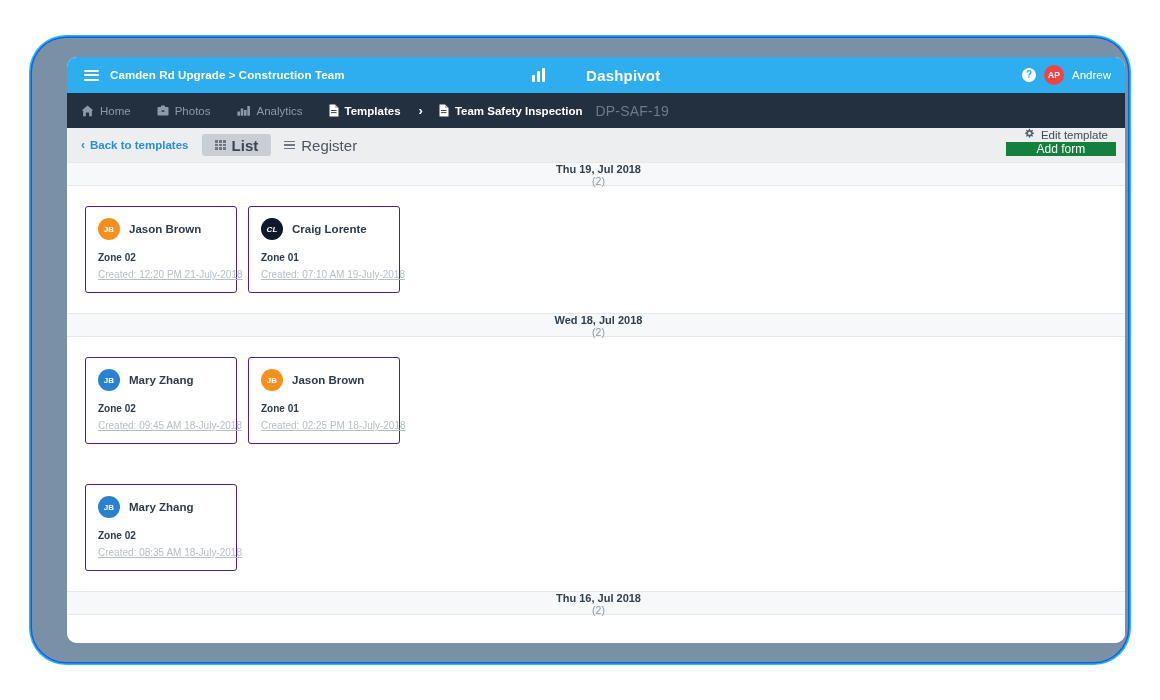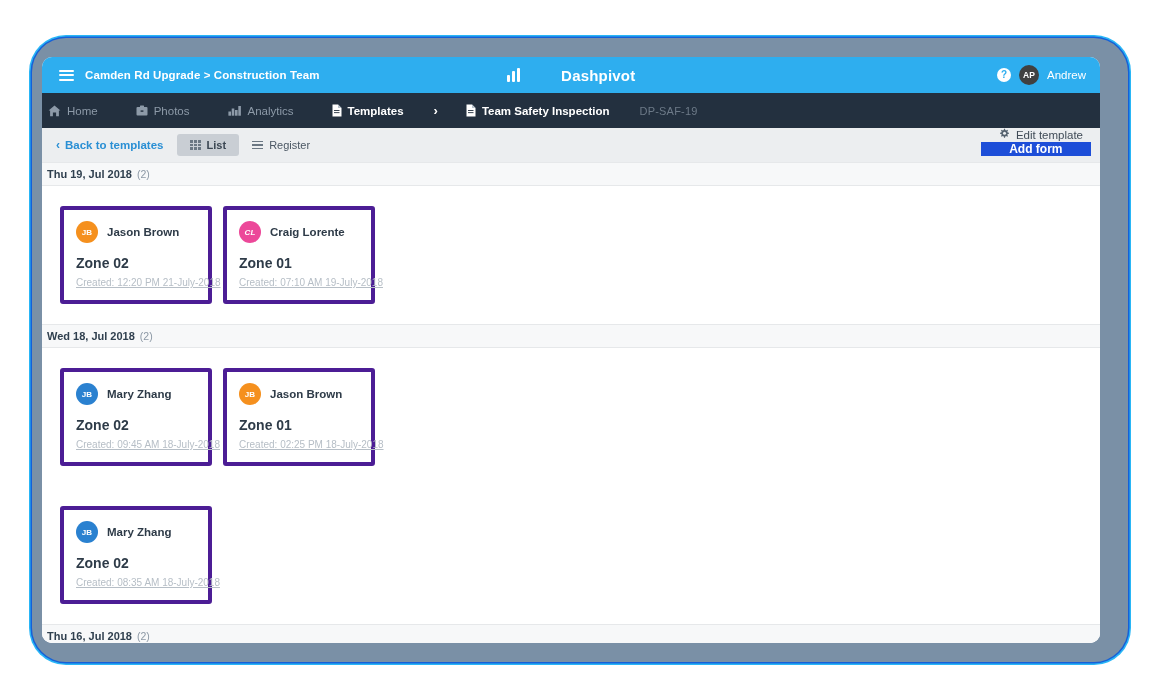--- a/index.html
+++ b/index.html
@@ -21,21 +21,21 @@
     left: 32px;
     top: 38px;
     width: 1096px;
     height: 624px;
     border-radius: 34px;
     background: #7a90a6;
     box-shadow: 0 0 0 1.5px #1560d8, 0 0 0 3px #29b6f6, 0 0 3px 3px rgba(255,255,255,0.9);
   }
   .device-inner {
     position: absolute;
-    left: 10px;
+    left: 35px;
     top: 19px;
     width: 1058px;
     height: 586px;
     border-radius: 10px;
     background: #ffffff;
     overflow: hidden;
   }
 
   
   .topbar {
@@ -119,42 +119,42 @@
     display: flex;
     align-items: center;
     justify-content: center;
     cursor: pointer;
     line-height: 1;
   }
   .user-avatar {
     width: 20px;
     height: 20px;
     border-radius: 50%;
-    background: #404040;
+    background: #ef4444;
     color: #ffffff;
     font-size: 8.5px;
     font-weight: bold;
     display: flex;
     align-items: center;
     justify-content: center;
     letter-spacing: 0.2px;
   }
   .user-name {
     font-size: 11.5px;
     color: #ffffff;
   }
 
   
   .navbar {
     height: 35px;
     background: #23303f;
     display: flex;
     align-items: center;
-    padding-left: 6px;
-    gap: 12px;
+    padding-left: 14px;
+    gap: 0;
   }
   .nav-item {
     display: flex;
     align-items: center;
     gap: 6px;
     margin-right: 26px;
     cursor: pointer;
     white-space: nowrap;
   }
   .nav-item .lbl {
@@ -167,23 +167,23 @@
   }
   .nav-item svg { display: block; }
   .nav-chevron {
     color: #ffffff;
     font-size: 13px;
     font-weight: bold;
     margin-right: 16px;
     margin-left: -8px;
   }
   .doc-code {
-    font-size: 11px;
+    font-size: 14px;
     color: #6d7a88;
-    margin-left: 24px;
+    margin-left: 7px;
     letter-spacing: 0.2px;
   }
 
   
   .toolbar {
     height: 34px;
     background: #eceef0;
     display: flex;
     align-items: stretch;
     position: relative;
@@ -206,21 +206,21 @@
     align-items: center;
     gap: 0;
   }
   .seg-tab {
     display: flex;
     align-items: center;
     gap: 6px;
     height: 22px;
     padding: 0 13px;
     border-radius: 3px;
-    font-size: 11px;
+    font-size: 15px;
     color: #4a5663;
     cursor: pointer;
     align-self: center;
     white-space: nowrap;
   }
   .seg-tab.active {
     background: #c9ced4;
     font-weight: bold;
     color: #3a4652;
   }
@@ -248,24 +248,24 @@
     display: flex;
     align-items: center;
     gap: 6px;
     padding: 0 17px;
     font-size: 11.5px;
     color: #404b57;
     cursor: pointer;
     white-space: nowrap;
   }
   .add-form {
-    background: #1d4ed8;
+    background: #15803d;
     color: #ffffff;
     font-size: 12px;
-    font-weight: bold;
+    font-weight: normal;
     display: flex;
     align-items: center;
     justify-content: center;
     width: 110px;
     cursor: pointer;
   }
 
   
   .content {
     background: #ffffff;
@@ -274,39 +274,39 @@
     position: relative;
   }
   .date-header {
     background: #f7f8f9;
     border-top: 1px solid #e6e8ea;
     border-bottom: 1px solid #e6e8ea;
     height: 22px;
     display: flex;
     align-items: center;
     padding-left: 5px;
-    gap: 5px;
+    flex-direction: column;
   }
   .date-header .dtext {
     font-size: 11px;
     font-weight: bold;
     color: #30404f;
   }
   .date-header .dcount {
     font-size: 10.5px;
     color: #8c98a5;
   }
   .card-row {
     display: flex;
     gap: 11px;
     padding: 20px 0 20px 18px;
   }
   .card {
     width: 152px;
-    border: 4px solid #4c1d95;
+    border: 1px solid #4c1d95;
     border-radius: 3px;
     background: #ffffff;
     padding: 11px 12px 12px 12px;
     box-sizing: border-box;
     cursor: pointer;
   }
   .card-head {
     display: flex;
     align-items: center;
     gap: 9px;
@@ -325,21 +325,21 @@
     letter-spacing: 0.2px;
     flex: 0 0 auto;
   }
   .card-name {
     font-size: 11.5px;
     font-weight: bold;
     color: #2e3b48;
     white-space: nowrap;
   }
   .card-zone {
-    font-size: 14px;
+    font-size: 10px;
     font-weight: bold;
     color: #2e3b48;
     margin-bottom: 6px;
   }
   .card-created {
     font-size: 10px;
     color: #b6bec6;
     white-space: nowrap;
     text-decoration: underline;
   }
@@ -489,21 +489,21 @@
           <div class="card">
             <div class="card-head">
               <div class="card-avatar" style="background: rgb(245, 144, 30);">JB</div>
               <div class="card-name">Jason Brown</div>
             </div>
             <div class="card-zone">Zone 02</div>
             <div class="card-created">Created: 12:20 PM 21-July-2018</div>
           </div>
           <div class="card">
             <div class="card-head">
-              <div class="card-avatar" style="background: #ec4899; font-style: italic;">CL</div>
+              <div class="card-avatar" style="background: #0f172a; font-style: italic;">CL</div>
               <div class="card-name">Craig Lorente</div>
             </div>
             <div class="card-zone">Zone 01</div>
             <div class="card-created">Created: 07:10 AM 19-July-2018</div>
           </div>
         </div>
         <div class="date-header">
           <span class="dtext">Wed 18, Jul 2018</span>
           <span class="dcount">(2)</span>
         </div>

